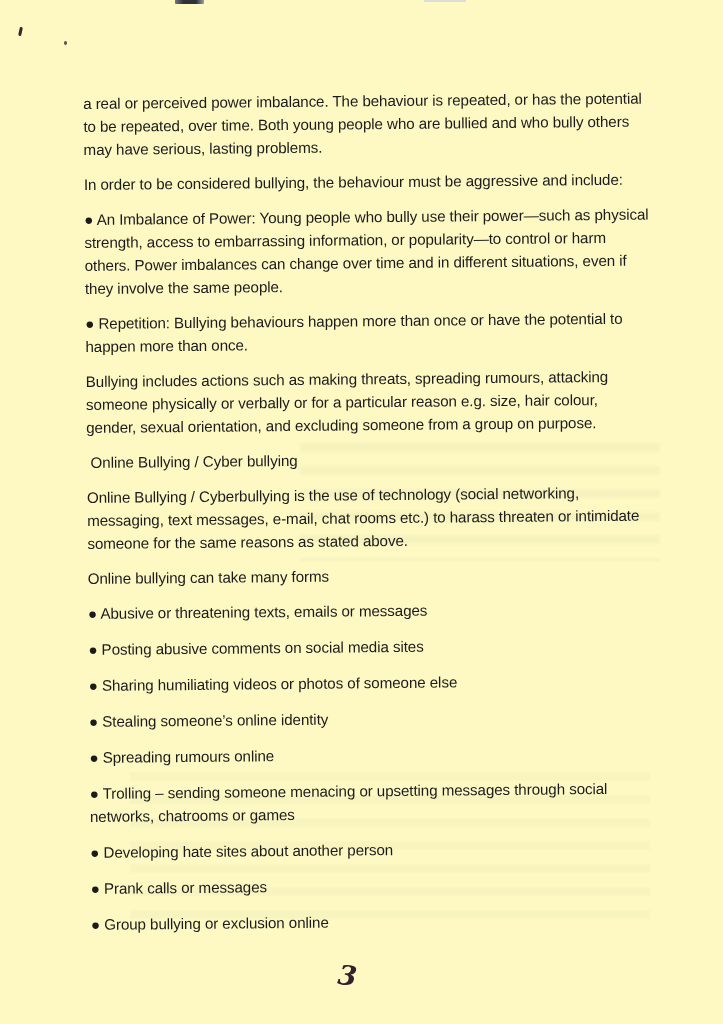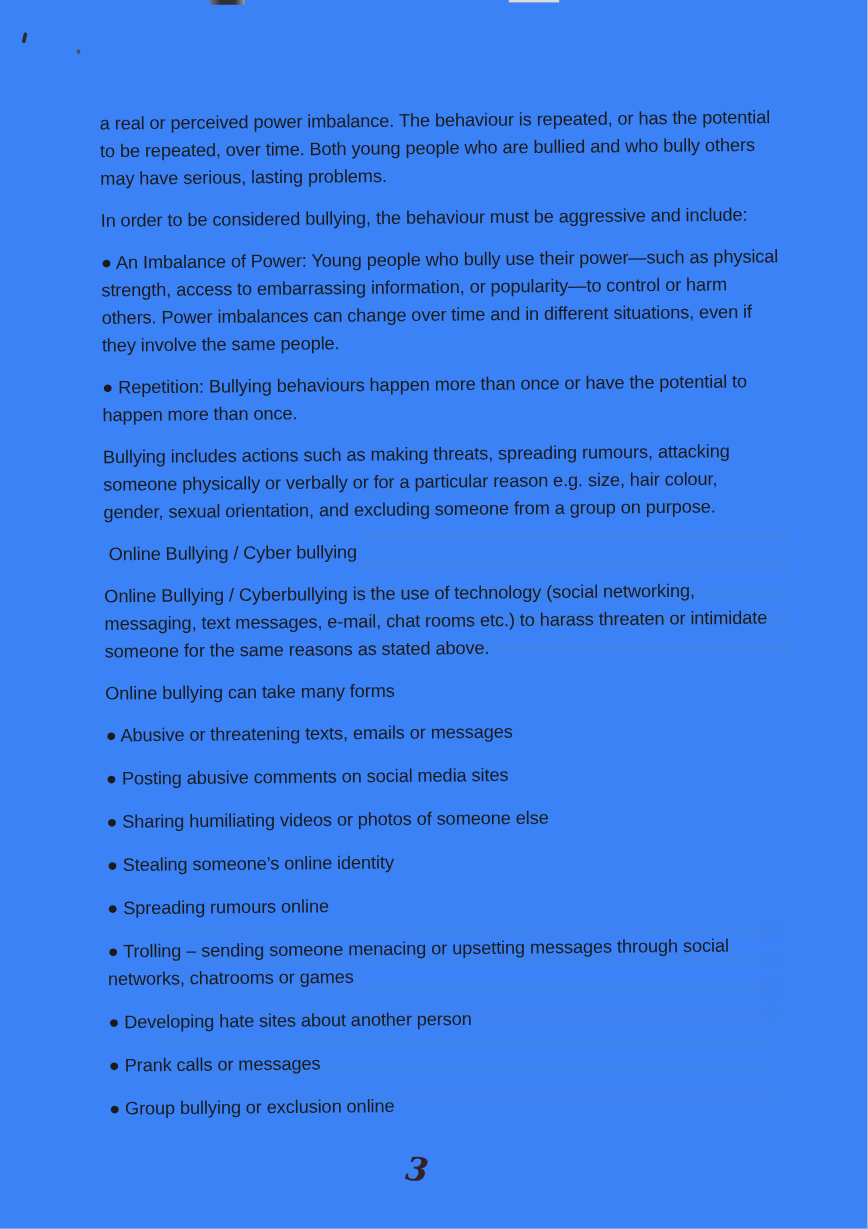--- a/index.html
+++ b/index.html
@@ -1,20 +1,20 @@
 <!DOCTYPE html>
 <html><head>
 <meta charset="utf-8">
 <style>
   html,body { margin:0; padding:0; background:#e9e9e7; }
   .page {
     position:relative;
     width:723px; height:1024px;
     margin:0 auto;
-    background:#3b82f6;
+    background:#fef9c3;
     overflow:hidden;
     font-family:"Liberation Sans", sans-serif;
     color:#1b1b1c;
   }
   
   .content {
     position:absolute;
     left:83px; top:92px;
     width:606px;
     transform:rotate(-0.55deg);

